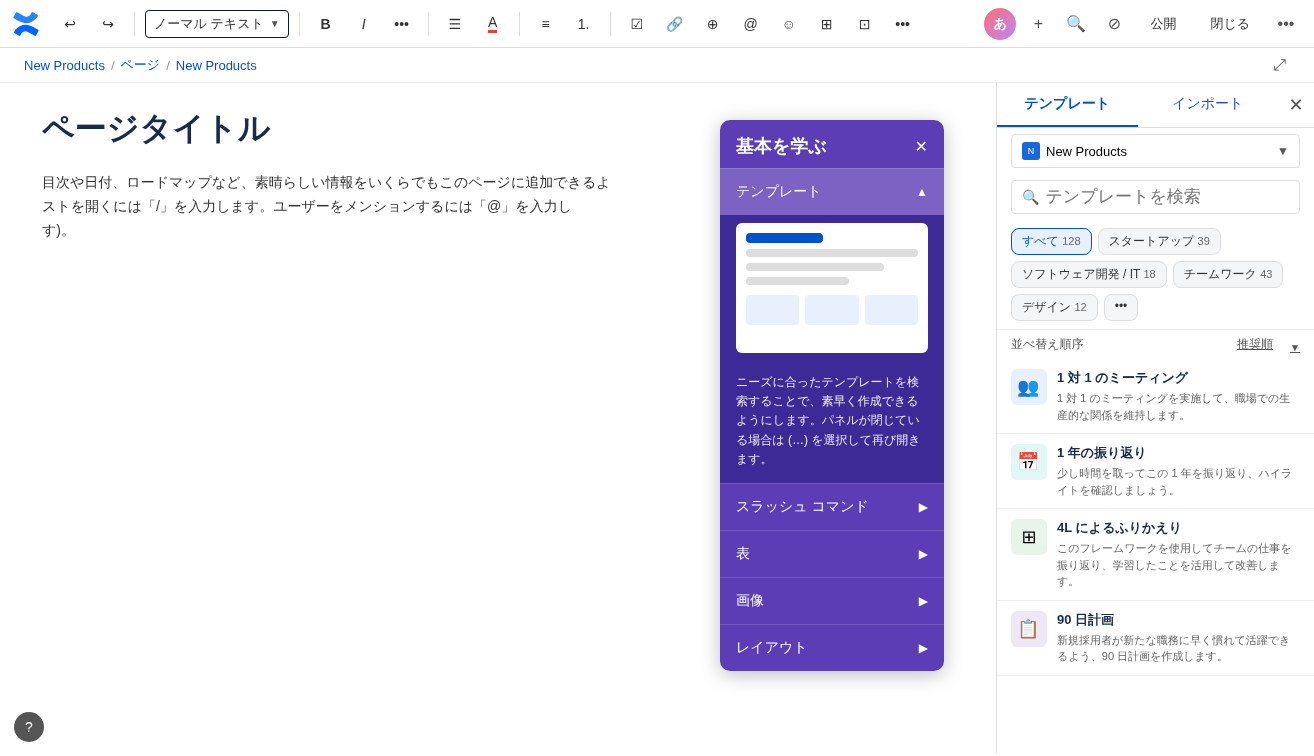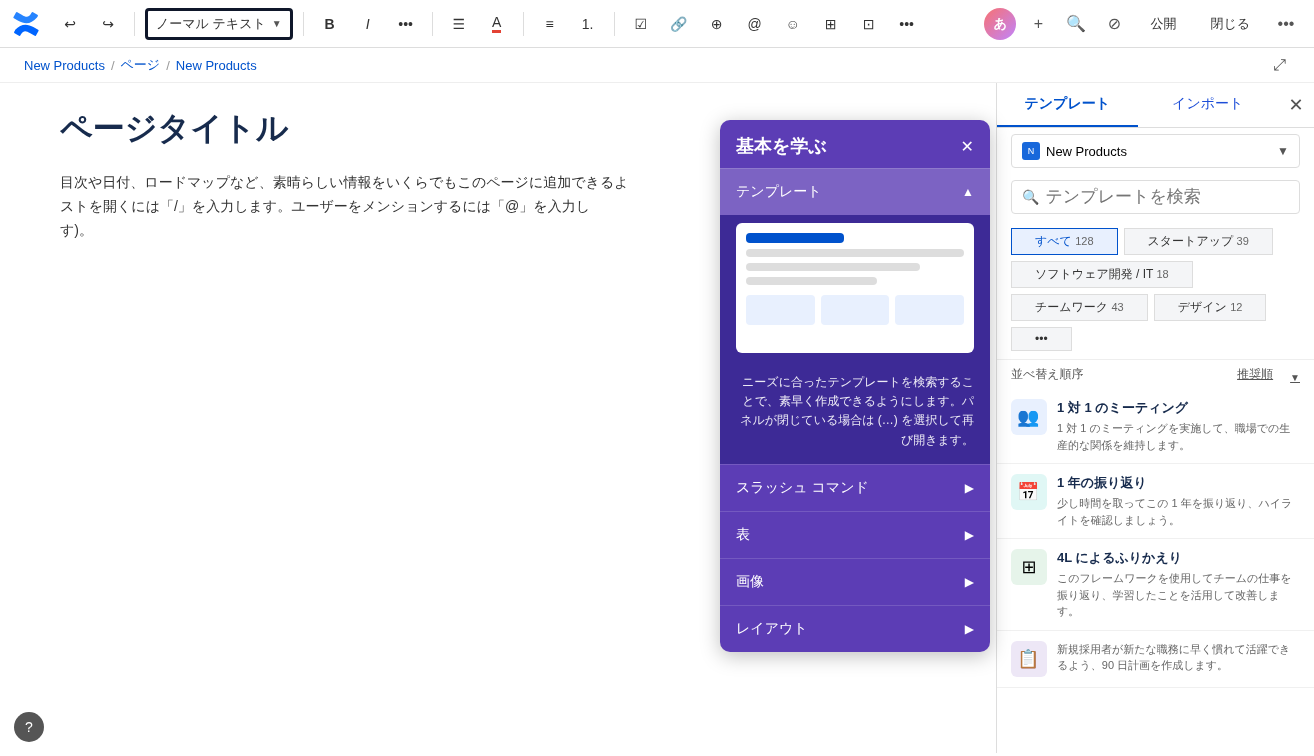--- a/index.html
+++ b/index.html
@@ -38,21 +38,21 @@
       background: transparent;
       cursor: pointer;
       font-size: 14px;
       color: #333;
     }
     .toolbar-text-display {
       display: flex;
       align-items: center;
       padding: 4px 8px;
       border-radius: 4px;
-      border: 3px solid #0f172a;
+      border: 1px solid #0f172a;
       font-size: 13px;
       color: #333;
       min-width: 110px;
       cursor: pointer;
       background: #fff;
     }
     .toolbar-spacer { flex: 1; }
     .toolbar-right {
       display: flex;
       align-items: center;
@@ -114,21 +114,21 @@
 
     
     .main-area {
       display: flex;
       height: calc(756px - 48px - 38px);
     }
 
     
     .editor-area {
       flex: 1;
-      padding: 24px 60px;
+      padding: 24px 42px;
       overflow-y: auto;
       background: #fff;
     }
     .page-title {
       font-size: 32px;
       font-weight: 700;
       color: #172b4d;
       margin-bottom: 20px;
       outline: none;
     }
@@ -226,22 +226,22 @@
       background: transparent;
     }
     .tag-bar {
       display: flex;
       flex-wrap: wrap;
       gap: 6px;
       padding: 8px 14px;
       border-bottom: 1px solid #eee;
     }
     .tag {
-      padding: 4px 23px;
-      border-radius: 0;
+      padding: 4px 10px;
+      border-radius: 8px;
       font-size: 12px;
       cursor: pointer;
       border: 1px solid #ddd;
       background: #f4f5f7;
       color: #333;
     }
     .tag.active {
       background: #e8f0fe;
       color: #0052cc;
       border-color: #0052cc;
@@ -300,27 +300,26 @@
       font-size: 11px;
       color: #666;
       line-height: 1.5;
     }
 
     
     .learn-panel {
       position: absolute;
       left: 720px;
       top: 120px;
-      width: 270px;
+      width: 224px;
       background: #5c3db5;
       border-radius: 10px;
       overflow: hidden;
       box-shadow: 0 4px 20px rgba(0,0,0,0.25);
       z-index: 100;
-      text-align: right;
     }
     .learn-panel-header {
       display: flex;
       align-items: center;
       justify-content: space-between;
       padding: 14px 16px 10px 16px;
     }
     .learn-panel-title {
       font-size: 18px;
       font-weight: 700;
@@ -572,20 +571,21 @@
         <div class="template-item-icon green">⊞</div>
         <div class="template-item-body">
           <div class="template-item-title">4L によるふりかえり</div>
           <div class="template-item-desc">このフレームワークを使用してチームの仕事を振り返り、学習したことを活用して改善します。</div>
         </div>
       </div>
 
       <div class="template-item">
         <div class="template-item-icon purple">📋</div>
         <div class="template-item-body">
+          <div class="template-item-title">90 日計画</div>
           <div class="template-item-desc">新規採用者が新たな職務に早く慣れて活躍できるよう、90 日計画を作成します。</div>
         </div>
       </div>
 
     </div>
   </div>
 </div>
 
 <div class="learn-panel">
   <div class="learn-panel-header">

